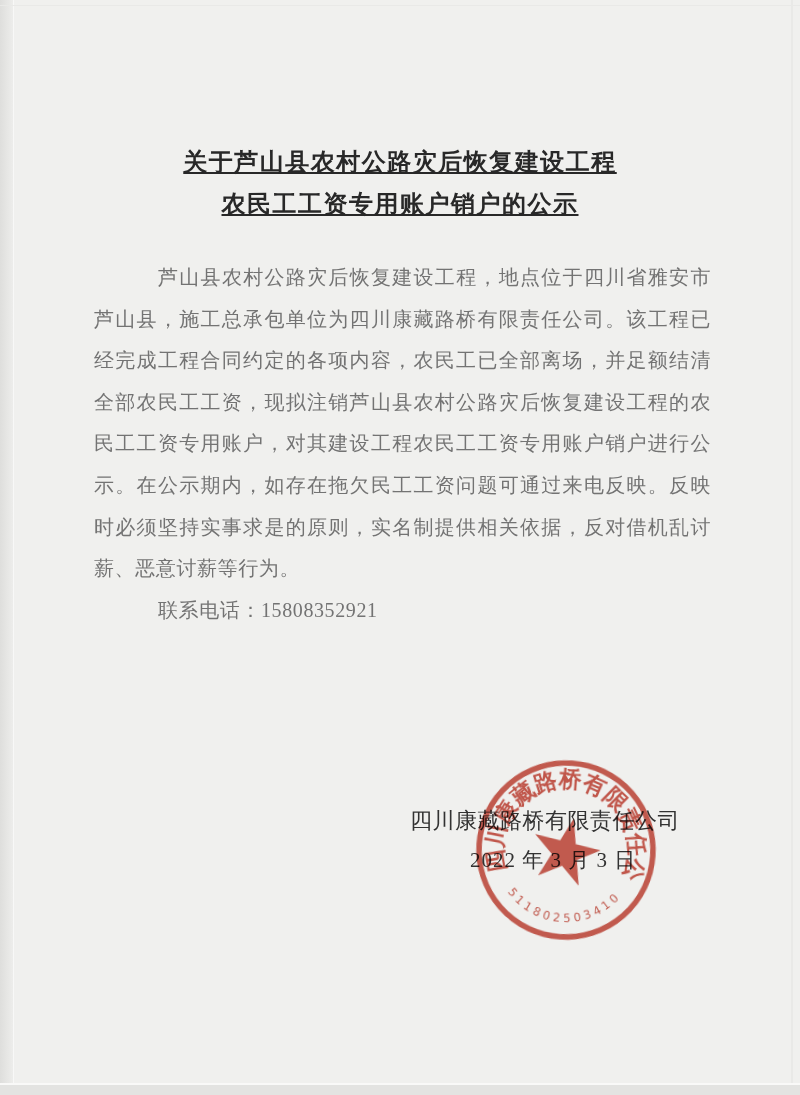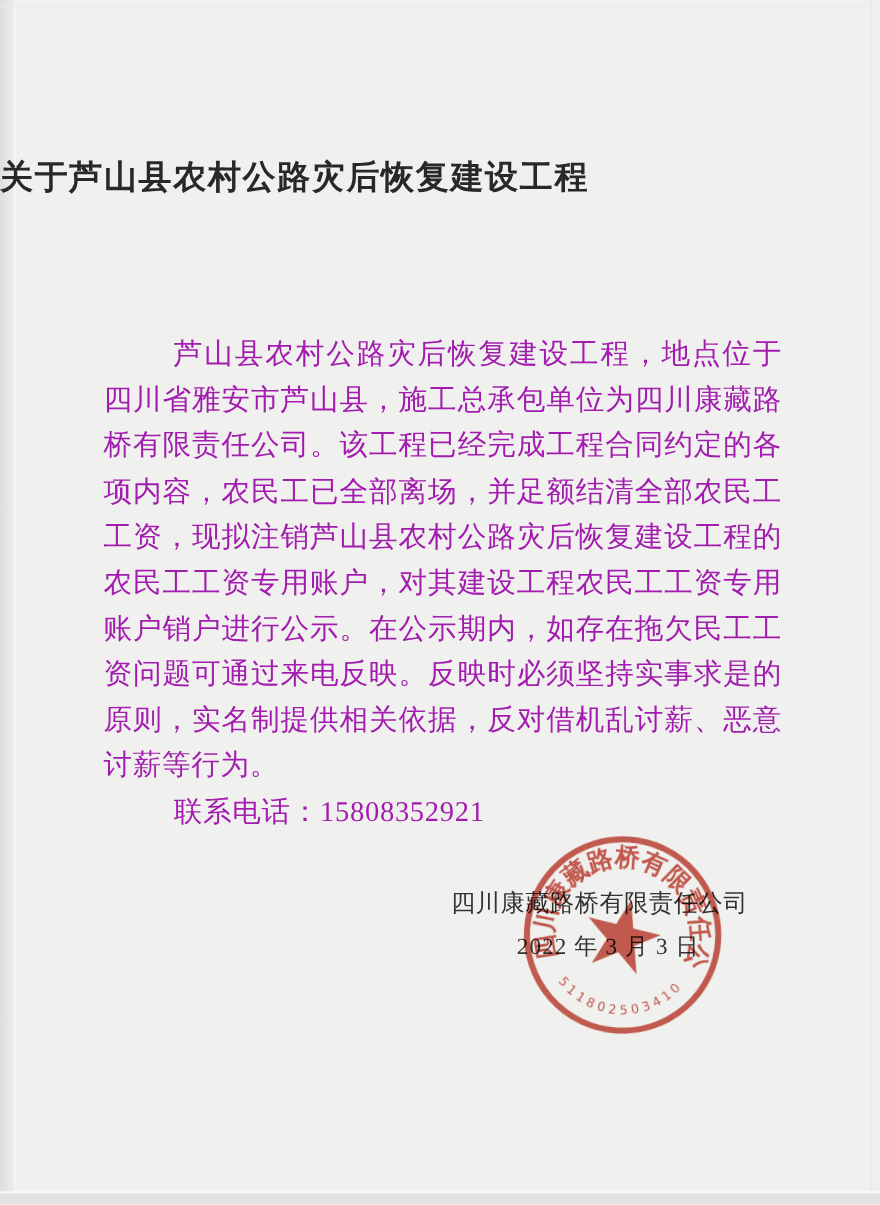--- a/index.html
+++ b/index.html
@@ -37,36 +37,37 @@
     background: #f9f9f8;
   }
   .edge-bottom {
     position: absolute; left: 0; bottom: 0; width: 100%; height: 10px;
     background: #e3e3e1;
   }
   
   .title {
     position: absolute;
     top: 141px; left: 0; width: 100%;
-    font-size: 30px;
+    text-align: center;
+    font-size: 24px;
     font-weight: 700;
     letter-spacing: 1.5px;
     line-height: 42px;
     color: #282828;
+    text-decoration: underline;
   }
   
   .body {
     position: absolute;
     top: 257px; left: 94px; width: 617px;
-    font-size: 26px;
+    font-size: 20px;
     line-height: 41.6px;
     letter-spacing: 0.6px;
-    color: #a21caf;
+    color: #737373;
     text-align: justify;
-    margin-top: 44px;
   }
   .body p {
     margin: 0;
     text-indent: 64px;
   }
   
   .signature {
     position: absolute;
     top: 809px; left: 405px; width: 280px;
     text-align: center;
@@ -109,20 +110,21 @@
 
   <div class="edge-left"></div>
   <div class="edge-left-line"></div>
   <div class="edge-top"></div>
   <div class="edge-right"></div>
   <div class="edge-bottom-light"></div>
   <div class="edge-bottom"></div>
 
   <div class="title">
     <div>关于芦山县农村公路灾后恢复建设工程</div>
+    <div>农民工工资专用账户销户的公示</div>
   </div>
 
   <div class="body">
     <p>芦山县农村公路灾后恢复建设工程，地点位于四川省雅安市芦山县，施工总承包单位为四川康藏路桥有限责任公司。该工程已经完成工程合同约定的各项内容，农民工已全部离场，并足额结清全部农民工工资，现拟注销芦山县农村公路灾后恢复建设工程的农民工工资专用账户，对其建设工程农民工工资专用账户销户进行公示。在公示期内，如存在拖欠民工工资问题可通过来电反映。反映时必须坚持实事求是的原则，实名制提供相关依据，反对借机乱讨薪、恶意讨薪等行为。</p>
     <p>联系电话：15808352921</p>
   </div>
 
   <div class="signature">
     <div class="sig-company">四川康藏路桥有限责任公司</div>
     <div class="sig-date">2022 年 3 月 3 日</div>

